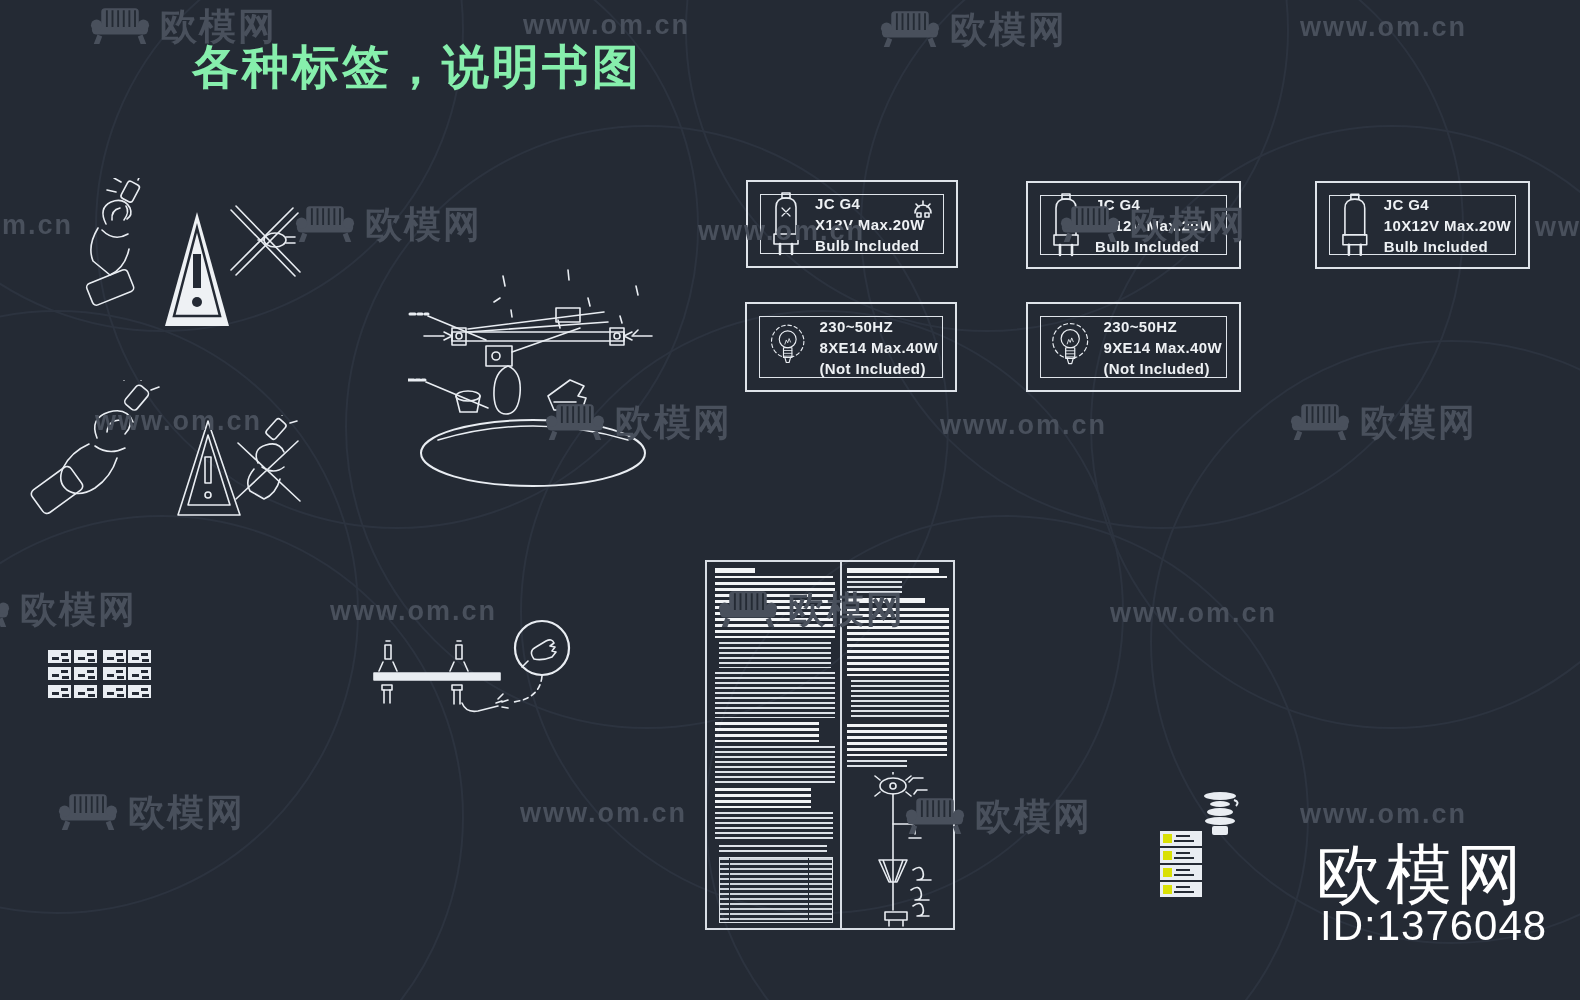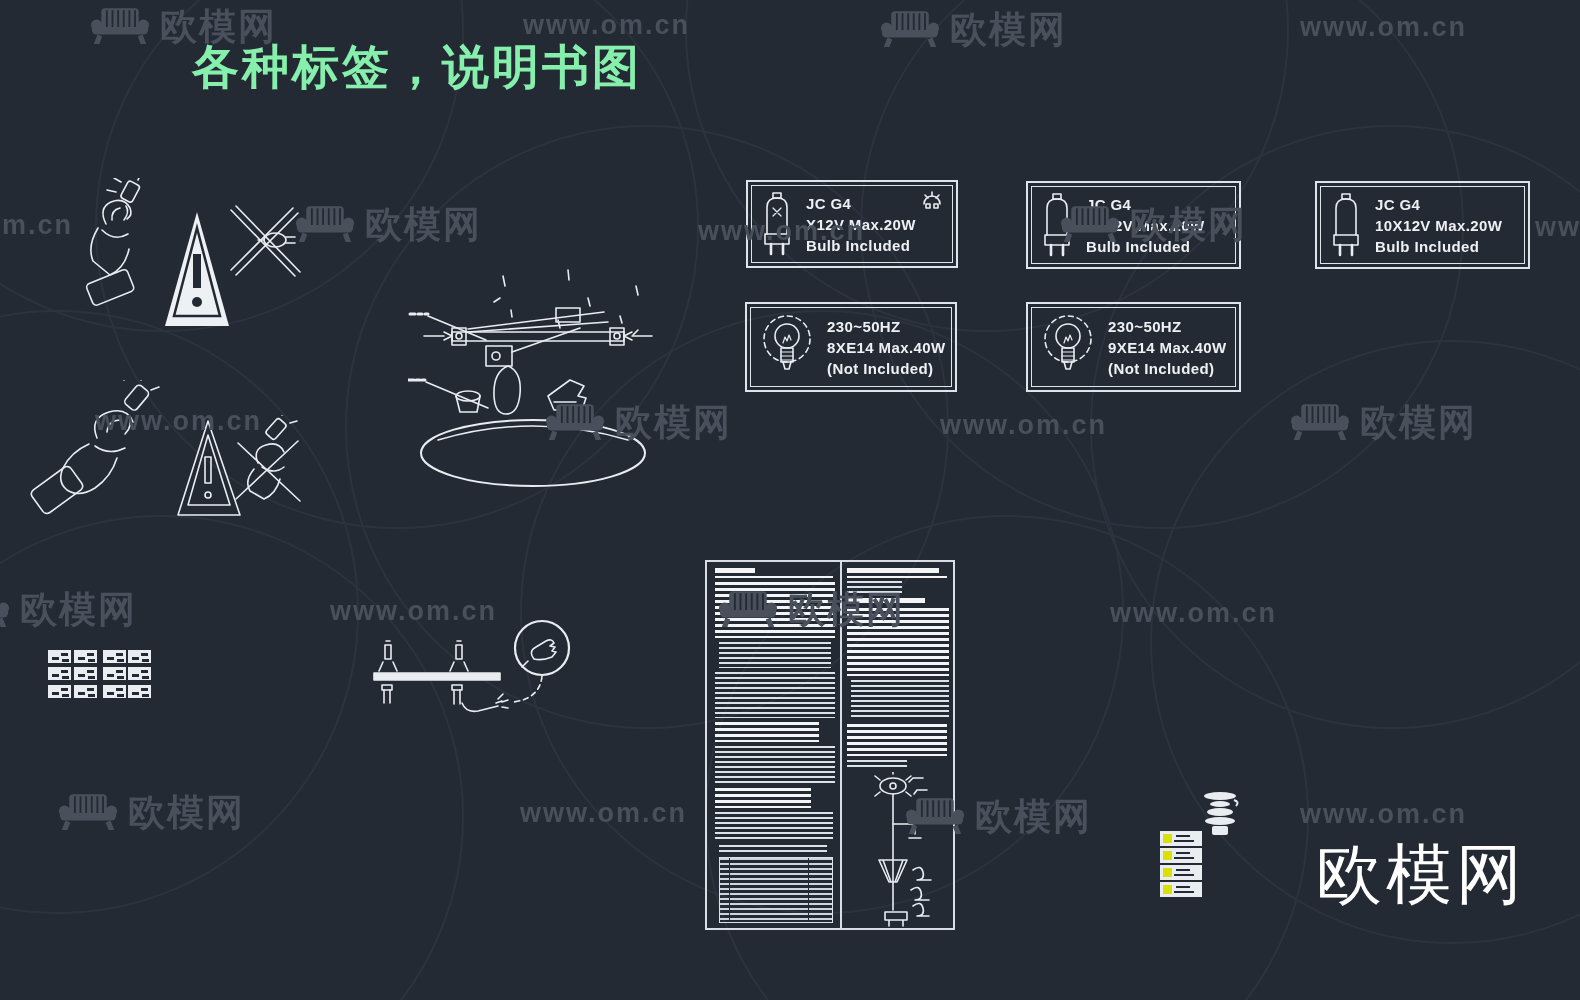--- a/index.html
+++ b/index.html
@@ -12,21 +12,21 @@
   .wm{position:absolute;display:flex;align-items:center;gap:10px;z-index:40;pointer-events:none;}
   .wm-t{font-weight:bold;font-size:37px;color:#49505c;letter-spacing:2px;white-space:nowrap;}
   .wm-u{position:absolute;font-weight:bold;font-size:27px;color:#49505c;letter-spacing:2px;
         z-index:40;pointer-events:none;white-space:nowrap;}
   
   .title{position:absolute;left:192px;top:36px;font-family:"DejaVu Serif","Liberation Serif",serif;
          font-weight:700;font-size:47px;color:#86efac;letter-spacing:3px;white-space:nowrap;z-index:10;}
   
   .dr{position:absolute;z-index:10;}
   
-  .lbox{position:absolute;border:2px solid #dfe4ea;padding:3px;box-sizing:border-box;z-index:10;}
+  .lbox{position:absolute;border:2px solid #dfe4ea;padding:12px;box-sizing:border-box;z-index:10;}
   .lbox-in{border:1.5px solid #dfe4ea;height:100%;box-sizing:border-box;display:flex;
            align-items:center;gap:12px;padding:2px 4px 2px 8px;position:relative;}
   .ltxt{font-weight:bold;font-size:15px;line-height:21px;color:#eef1f4;letter-spacing:.4px;white-space:nowrap;}
   .orn{position:absolute;right:8px;top:4px;}
   
   .sheet{position:absolute;left:705px;top:560px;width:250px;height:370px;border:2px solid #d9dee5;
          box-sizing:border-box;z-index:10;}
   .sheet .vdiv{position:absolute;left:133px;top:0;width:2px;height:100%;background:#d9dee5;}
   .sim{position:absolute;background-image:repeating-linear-gradient(180deg,#dde2e8 0 2px,transparent 2px 5px);}
   .simb{position:absolute;background-image:repeating-linear-gradient(180deg,#f2f4f6 0 3px,transparent 3px 6px);}
@@ -457,14 +457,15 @@
   <div class="wm-u" style="left:698px;top:216px">www.om.cn</div>
   <div class="wm-u" style="left:1535px;top:212px">www.om.cn</div>
   <div class="wm-u" style="left:95px;top:406px">www.om.cn</div>
   <div class="wm-u" style="left:940px;top:410px">www.om.cn</div>
   <div class="wm-u" style="left:330px;top:596px">www.om.cn</div>
   <div class="wm-u" style="left:1110px;top:598px">www.om.cn</div>
   <div class="wm-u" style="left:520px;top:798px">www.om.cn</div>
   <div class="wm-u" style="left:1300px;top:799px">www.om.cn</div>
 
   <div class="brand-site">欧模网</div>
+  <div class="brand-id">ID:1376048</div>
 
 </div>
 
 </body></html>

